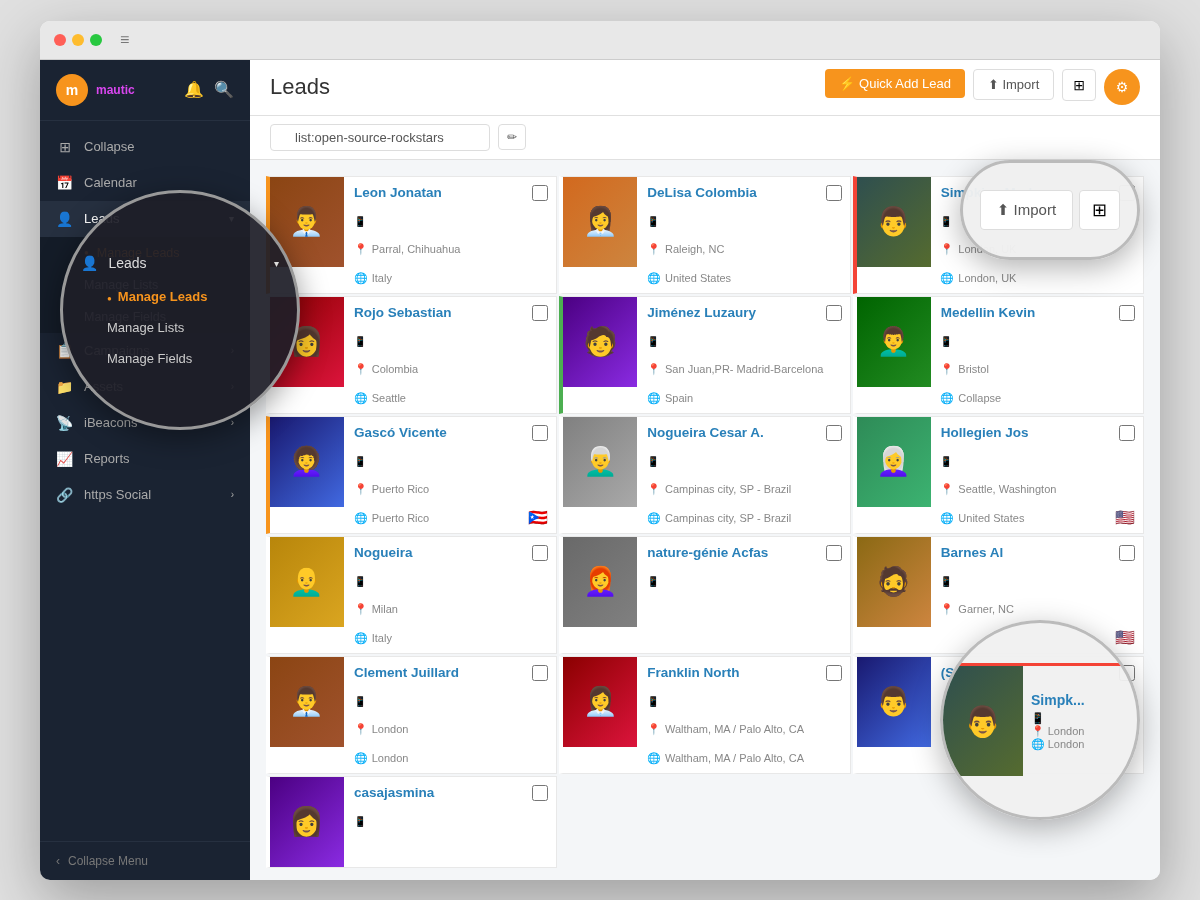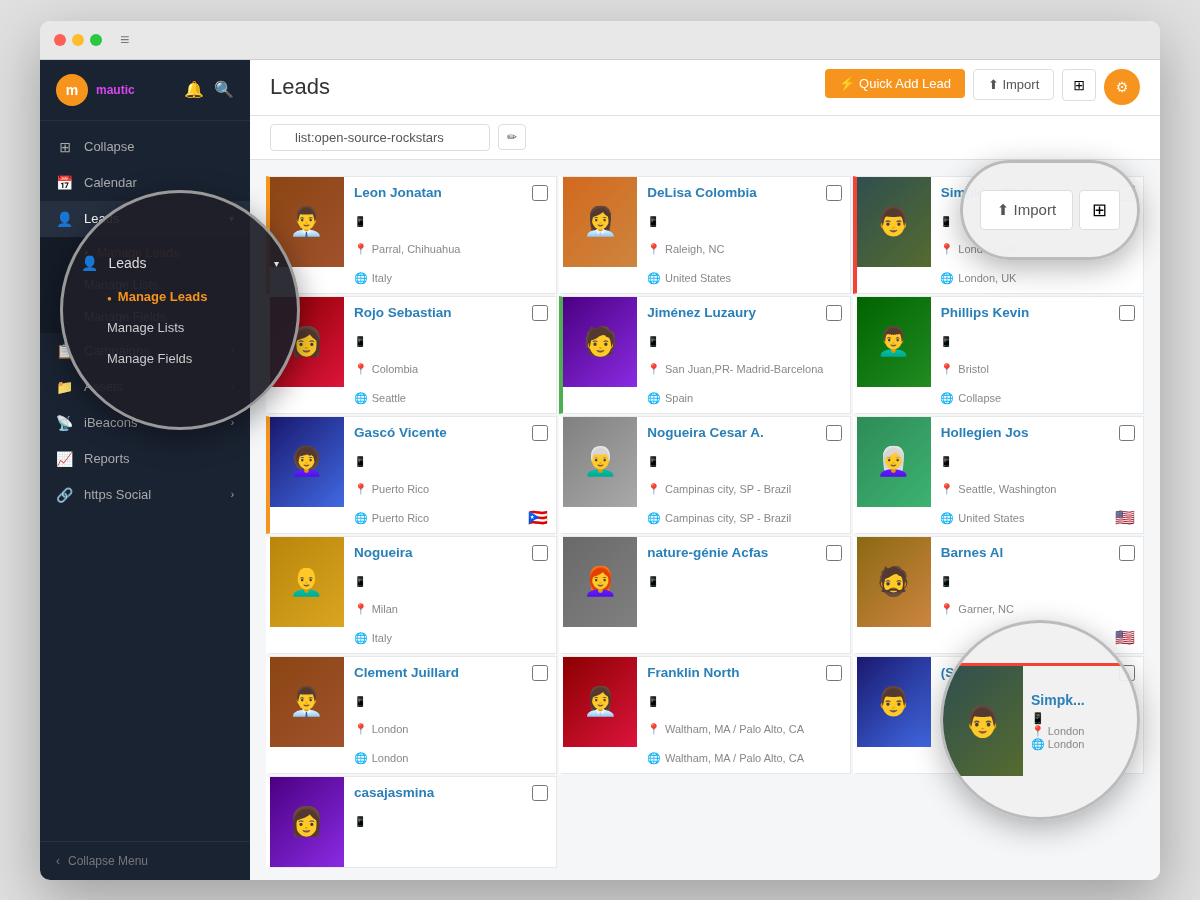--- a/index.html
+++ b/index.html
@@ -568,21 +568,21 @@
                 <div class="lead-meta">
                   <span>🌐</span>
                   <span>Spain</span>
                 </div>
               </div>
               <input type="checkbox" class="lead-checkbox" style="">
             </div>
             <div class="lead-card" style="border-left: 4px solid transparent;">
               <div class="lead-photo photo-bg-6" style="width: 74px; height: 90px; display: flex; align-items: center; justify-content: center; font-size: 28px; flex-shrink: 0;">👨‍🦱</div>
               <div class="lead-info">
-                <div class="lead-name">Phillips Kevin</div>
+                <div class="lead-name">Medellin Kevin</div>
                 <div class="lead-meta">
                   <span style="font-size:10px">📱</span>
                 </div>
                 <div class="lead-meta">
                   <span>📍</span>
                   <span>Bristol</span>
                 </div>
                 <div class="lead-meta">
                   <span>🌐</span>
                   <span>Collapse</span>

